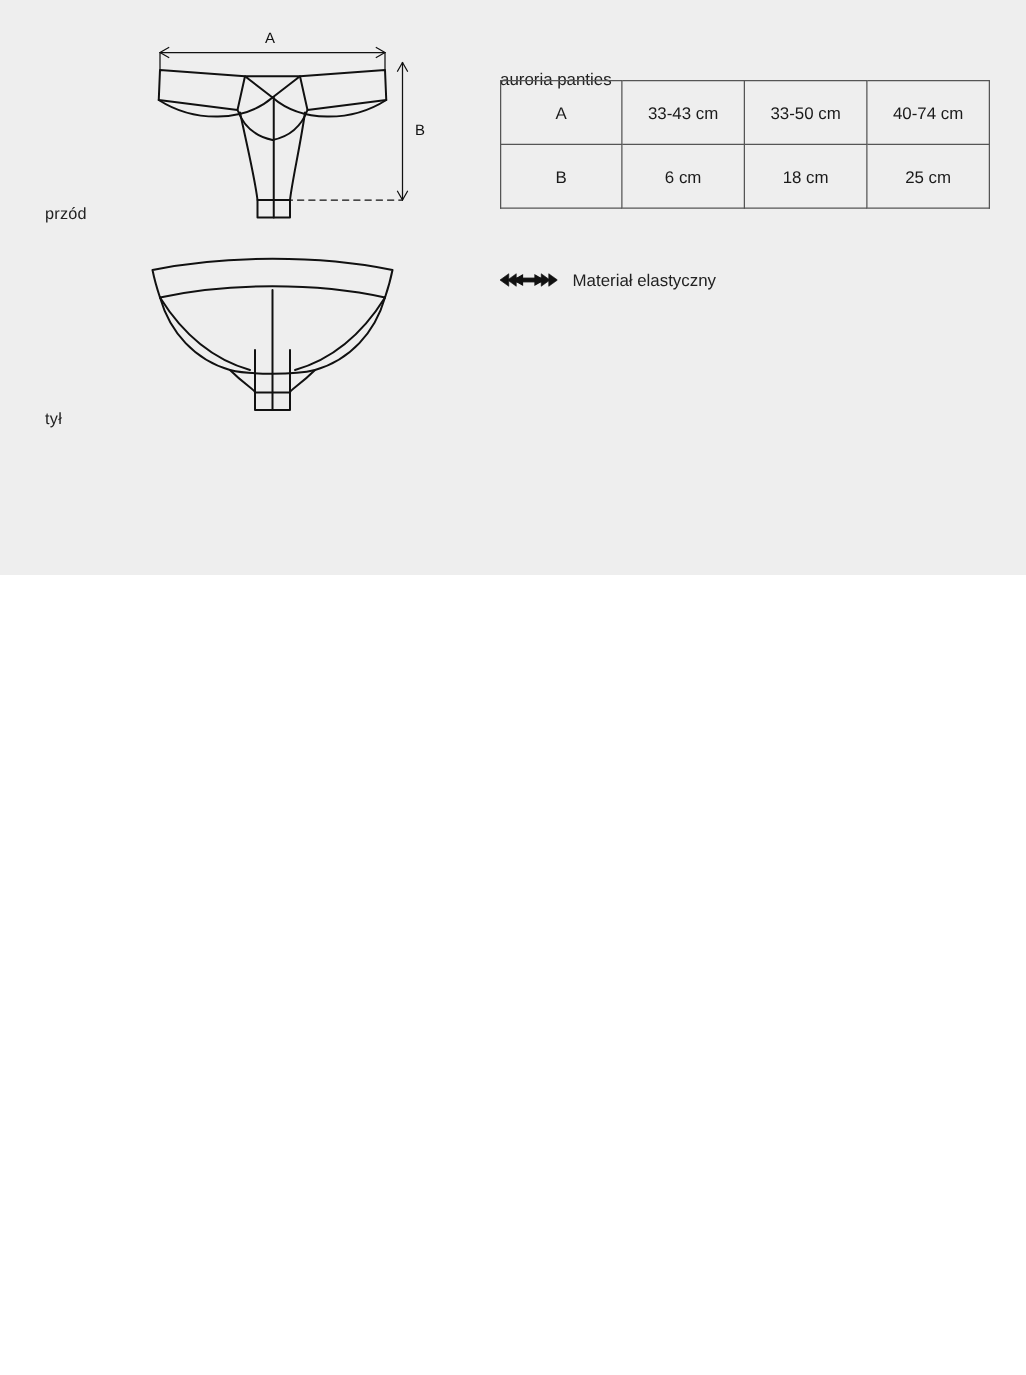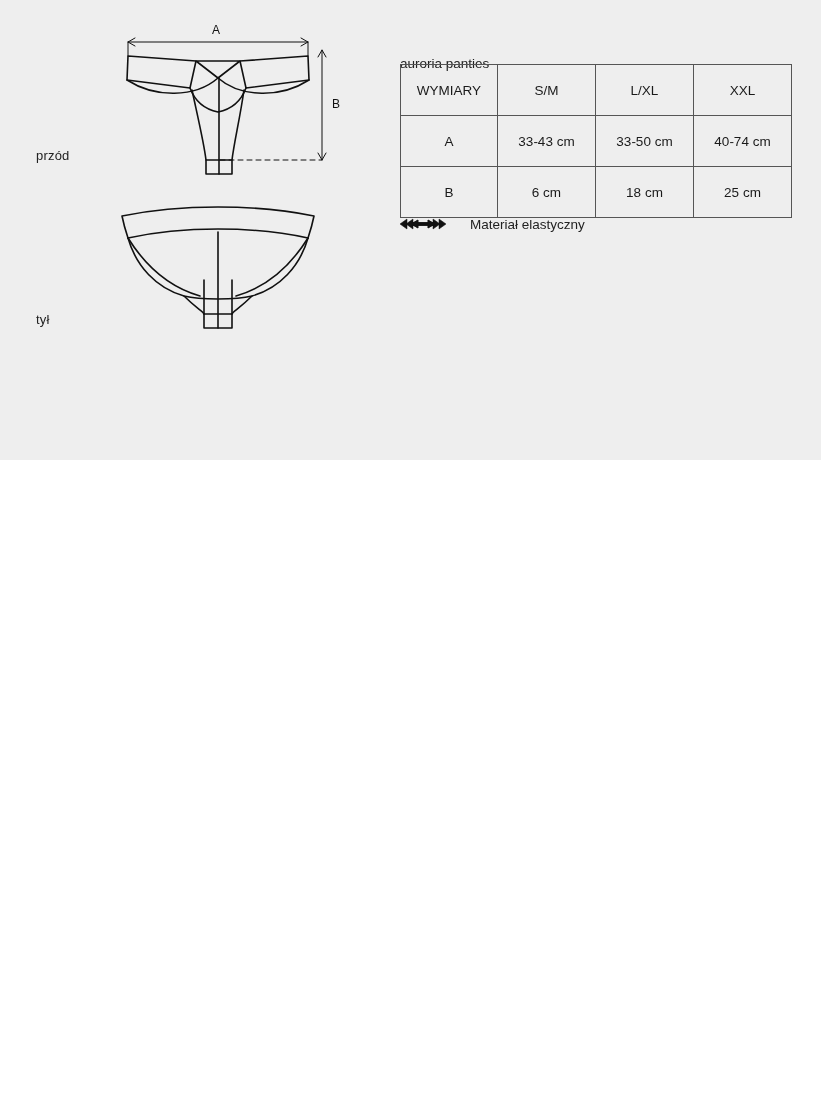--- a/index.html
+++ b/index.html
@@ -27,20 +27,21 @@
     left: 0;
     top: 0;
     width: 390px;
     height: 460px;
   }
   .view-label {
     position: absolute;
     font-size: 13px;
     color: #222;
     letter-spacing: .2px;
+    margin-top: 15px;
   }
   .label-front { left: 36px; top: 148px; }
   .label-back  { left: 36px; top: 312px; }
 
   .fig {
     position: absolute;
     left: 100px;
   }
   .fig-front { top: 18px; }
   .fig-back  { top: 196px; }
@@ -79,21 +80,21 @@
   table.size-table td.col-head { width: 88px; }
   table.size-table td.col-val  { width: 89px; }
   table.size-table tr.header td { font-size: 13.5px; }
 
   .elastic-row {
     position: absolute;
     left: 1px;
     top: 216px;
     display: flex;
     align-items: center;
-    gap: 24px;
+    gap: 12px;
   }
   .elastic-icon { display: block; }
   .elastic-text { font-size: 13.5px; color: #222; }
 
   
   .blank-area {
     width: 821px;
     height: 640px;
     background: #ffffff;
   }
@@ -164,26 +165,20 @@
       </g>
     </svg>
   </div>
 
   <div class="table-col">
 
     <div class="product-name">auroria panties</div>
 
     <table class="size-table">
       <tbody>
-        <tr class="header">
-          <td class="col-head">WYMIARY</td>
-          <td class="col-val">S/M</td>
-          <td class="col-val">L/XL</td>
-          <td class="col-val">XXL</td>
-        </tr>
         <tr>
           <td class="col-head">A</td>
           <td class="col-val">33-43 cm</td>
           <td class="col-val">33-50 cm</td>
           <td class="col-val">40-74 cm</td>
         </tr>
         <tr>
           <td class="col-head">B</td>
           <td class="col-val">6 cm</td>
           <td class="col-val">18 cm</td>

